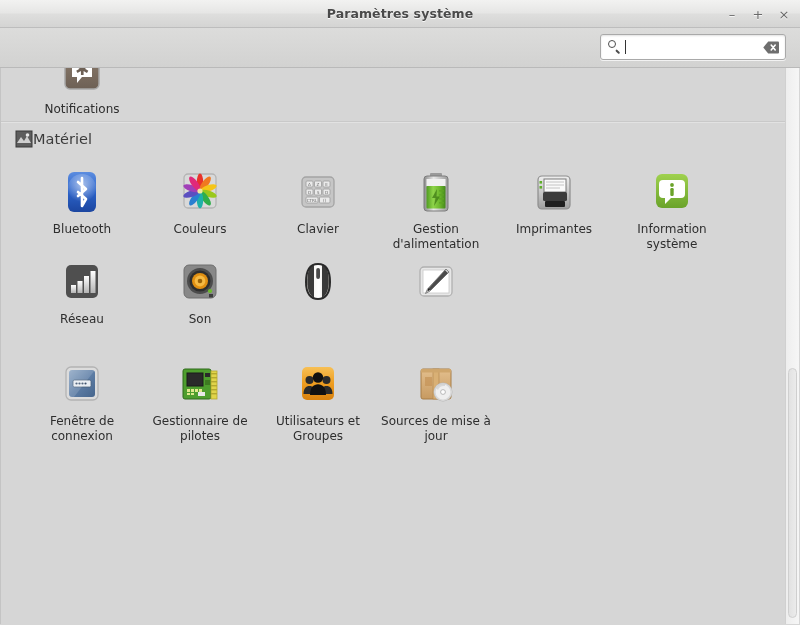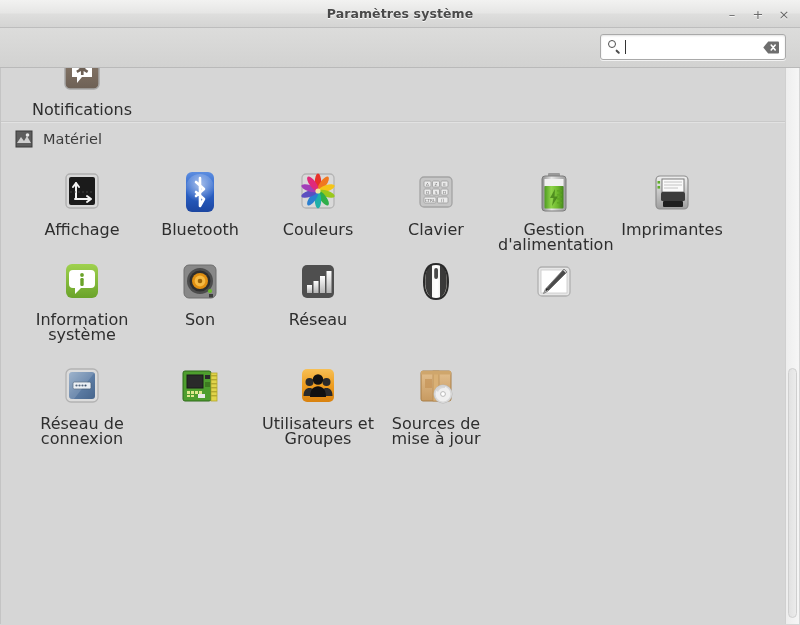--- a/index.html
+++ b/index.html
@@ -174,21 +174,20 @@
     position: absolute;
     left: 0; top: 0;
     width: 786px;
     padding: 0;
   }
 
   
   .section-header {
     display: flex;
     align-items: center;
-    gap: 10px;
     padding-left: 14px;
     height: 34px;
     border-top: 1px solid #c9c9c9;
     box-shadow: inset 0 1px 0 #e2e2e2;
   }
   .section-title {
     font-size: 14.5px;
     color: #3c3c3c;
     font-weight: normal;
     user-select: none;
@@ -212,21 +211,21 @@
   }
   .cell .glyph {
     width: 48px;
     height: 48px;
     display: flex;
     align-items: center;
     justify-content: center;
   }
   .cell .lbl {
     margin-top: 6px;
-    font-size: 16px;
+    font-size: 12px;
     color: #2e2e2e;
     text-align: center;
     line-height: 15px;
     max-width: 112px;
     user-select: none;
   }
 
   
   .cutrow {
     display: flex;
@@ -294,32 +293,20 @@
             <rect x="1" y="1" width="16" height="16" fill="#5d5d5d" stroke="#3a3a3a"></rect>
             <path d="M2 13 L6 7 L9 11 L12 6 L16 13 Z" fill="#cfcfcf"></path>
             <circle cx="12.5" cy="5" r="1.8" fill="#e8e8e8"></circle>
           </svg>
         </span>
         <span class="section-title">Matériel</span>
       </div>
 
       <div class="grid">
 
-        <div class="cell">
-          <span class="glyph">
-            <svg width="48" height="48" viewBox="0 0 48 48">
-              <rect x="8" y="6" width="32" height="34" rx="4" fill="#d8d8d8" stroke="#b0b0b0" stroke-width="1.4"></rect>
-              <rect x="11" y="9" width="26" height="28" rx="2" fill="#1b1b1b"></rect>
-              <path d="M18 31 V15 M18 15 L15 19 M18 15 L21 19" stroke="#f5f5f5" stroke-width="2" fill="none" stroke-linecap="round"></path>
-              <path d="M17 31 H33 M33 31 L29 28 M33 31 L29 34" stroke="#f5f5f5" stroke-width="2" fill="none" stroke-linecap="round"></path>
-              <path d="M12 24 H36" stroke="#4a4a4a" stroke-width="0.8" stroke-dasharray="2 2"></path>
-            </svg>
-          </span>
-          <span class="lbl">Affichage</span>
-        </div>
 
         <div class="cell">
           <span class="glyph">
             <svg width="48" height="48" viewBox="0 0 48 48">
               <defs>
                 <linearGradient id="btg" x1="0" y1="0" x2="0" y2="1">
                   <stop offset="0" stop-color="#5c8de0"></stop>
                     <stop offset="0.5" stop-color="#2b62c8"></stop>
                     <stop offset="1" stop-color="#1c46a0"></stop>
                 </linearGradient>
@@ -462,36 +449,20 @@
               <circle cx="24" cy="17" r="1.9" fill="#6aa32a"></circle>
               <rect x="22.3" y="20" width="3.4" height="8" rx="1.2" fill="#6aa32a"></rect>
             </svg>
           </span>
           <span class="lbl">Information système</span>
         </div>
 
         <div class="cell">
           <span class="glyph">
             <svg width="48" height="48" viewBox="0 0 48 48">
-              <rect x="8" y="7" width="32" height="33" rx="5" fill="#888888" stroke="#6e6e6e" stroke-width="1"></rect>
-              <circle cx="24" cy="23" r="13" fill="#4c4c4c"></circle>
-              <circle cx="24" cy="23" r="10.5" fill="#2e2e2e"></circle>
-              <circle cx="24" cy="23" r="8" fill="#e08f12"></circle>
-              <circle cx="24" cy="23" r="5.4" fill="#f5b942"></circle>
-              <circle cx="24" cy="23" r="2.3" fill="#9a6208"></circle>
-              <circle cx="34" cy="33" r="2.1" fill="#6bbb2a"></circle>
-              <rect x="33" y="36" width="4" height="3.4" fill="#3d3d3d"></rect>
-            </svg>
-          </span>
-          <span class="lbl">Son</span>
-        </div>
-
-        <div class="cell">
-          <span class="glyph">
-            <svg width="48" height="48" viewBox="0 0 48 48">
               <rect x="8" y="7" width="32" height="33" rx="5" fill="#4f4f4f"></rect>
               <g>
                 <defs>
                   <linearGradient id="barg" x1="0" y1="0" x2="0" y2="1">
                     <stop offset="0" stop-color="#ffffff"></stop>
                       <stop offset="1" stop-color="#b4b4b4"></stop>
                   </linearGradient>
                 </defs>
                 <rect x="13" y="27" width="5" height="8" fill="url(#barg)"></rect>
                 <rect x="19.5" y="23" width="5" height="12" fill="url(#barg)"></rect>
@@ -499,20 +470,36 @@
                 <rect x="32.5" y="13" width="5" height="22" fill="url(#barg)"></rect>
               </g>
             </svg>
           </span>
           <span class="lbl">Réseau</span>
         </div>
 
         <div class="cell">
           <span class="glyph">
             <svg width="48" height="48" viewBox="0 0 48 48">
+              <rect x="8" y="7" width="32" height="33" rx="5" fill="#888888" stroke="#6e6e6e" stroke-width="1"></rect>
+              <circle cx="24" cy="23" r="13" fill="#4c4c4c"></circle>
+              <circle cx="24" cy="23" r="10.5" fill="#2e2e2e"></circle>
+              <circle cx="24" cy="23" r="8" fill="#e08f12"></circle>
+              <circle cx="24" cy="23" r="5.4" fill="#f5b942"></circle>
+              <circle cx="24" cy="23" r="2.3" fill="#9a6208"></circle>
+              <circle cx="34" cy="33" r="2.1" fill="#6bbb2a"></circle>
+              <rect x="33" y="36" width="4" height="3.4" fill="#3d3d3d"></rect>
+            </svg>
+          </span>
+          <span class="lbl">Son</span>
+        </div>
+
+        <div class="cell">
+          <span class="glyph">
+            <svg width="48" height="48" viewBox="0 0 48 48">
               <defs>
                 <linearGradient id="msg" x1="0" y1="0" x2="1" y2="0">
                   <stop offset="0" stop-color="#f2f0ea"></stop>
                     <stop offset="0.55" stop-color="#ffffff"></stop>
                   <stop offset="1" stop-color="#d6d2c8"></stop>
                 </linearGradient>
               </defs>
               <path d="M24 5 C33 5 37 12 37 24 C37 36 32 42 24 42 C16 42 11 36 11 24 C11 12 15 5 24 5 Z" fill="#2a2a2a"></path>
               <path d="M24 7 C31.5 7 35 13 35 24 C35 35 30.5 40 24 40 C17.5 40 13 35 13 24 C13 13 16.5 7 24 7 Z" fill="url(#msg)"></path>
               <path d="M17 7.8 C14.2 11 13.3 17 13.3 24 C13.3 32 16 38 20 39.5 L20 7 Z" fill="#2a2a2a" opacity="0.92"></path>
@@ -554,21 +541,21 @@
               <rect x="15" y="20" width="18" height="7" rx="1.5" fill="#e9eef4" stroke="#4a5f7a" stroke-width="0.8"></rect>
               <g fill="#3a4f6a">
                 <circle cx="18.5" cy="23.5" r="1.1"></circle>
                   <circle cx="21.5" cy="23.5" r="1.1"></circle>
                 <circle cx="24.5" cy="23.5" r="1.1"></circle>
                   <circle cx="27.5" cy="23.5" r="1.1"></circle>
               </g>
               <path d="M11 10 L37 10 L16 37 L11 37 Z" fill="#ffffff" opacity="0.14"></path>
             </svg>
           </span>
-          <span class="lbl">Réseau de connexion</span>
+          <span class="lbl">Fenêtre de connexion</span>
         </div>
 
         <div class="cell">
           <span class="glyph">
             <svg width="48" height="48" viewBox="0 0 48 48">
               <rect x="7" y="9" width="28" height="30" rx="2" fill="#4e9e2e" stroke="#2f6b1b" stroke-width="1"></rect>
               <rect x="35" y="11" width="6" height="28" fill="#e0d44a" stroke="#b4a82e" stroke-width="0.8"></rect>
               <g fill="#b4a82e">
                 <rect x="35" y="13" width="6" height="1.4"></rect>
                   <rect x="35" y="17" width="6" height="1.4"></rect>
@@ -584,20 +571,21 @@
                   <rect x="15" y="29" width="3" height="3"></rect>
                 <rect x="19" y="29" width="3" height="3"></rect>
                   <rect x="23" y="29" width="3" height="3"></rect>
                 <rect x="11" y="33" width="3" height="2"></rect>
                   <rect x="15" y="33" width="3" height="2"></rect>
               </g>
               <rect x="22" y="32" width="7" height="4" fill="#e8e8e8"></rect>
               <rect x="29" y="20" width="5" height="5" fill="#3d7a21"></rect>
             </svg>
           </span>
+          <span class="lbl">Gestionnaire de pilotes</span>
         </div>
 
         <div class="cell">
           <span class="glyph">
             <svg width="48" height="48" viewBox="0 0 48 48">
               <defs>
                 <linearGradient id="usg" x1="0" y1="0" x2="0" y2="1">
                   <stop offset="0" stop-color="#f7c055"></stop>
                     <stop offset="0.5" stop-color="#ee9d20"></stop>
                   <stop offset="1" stop-color="#d9820f"></stop>

